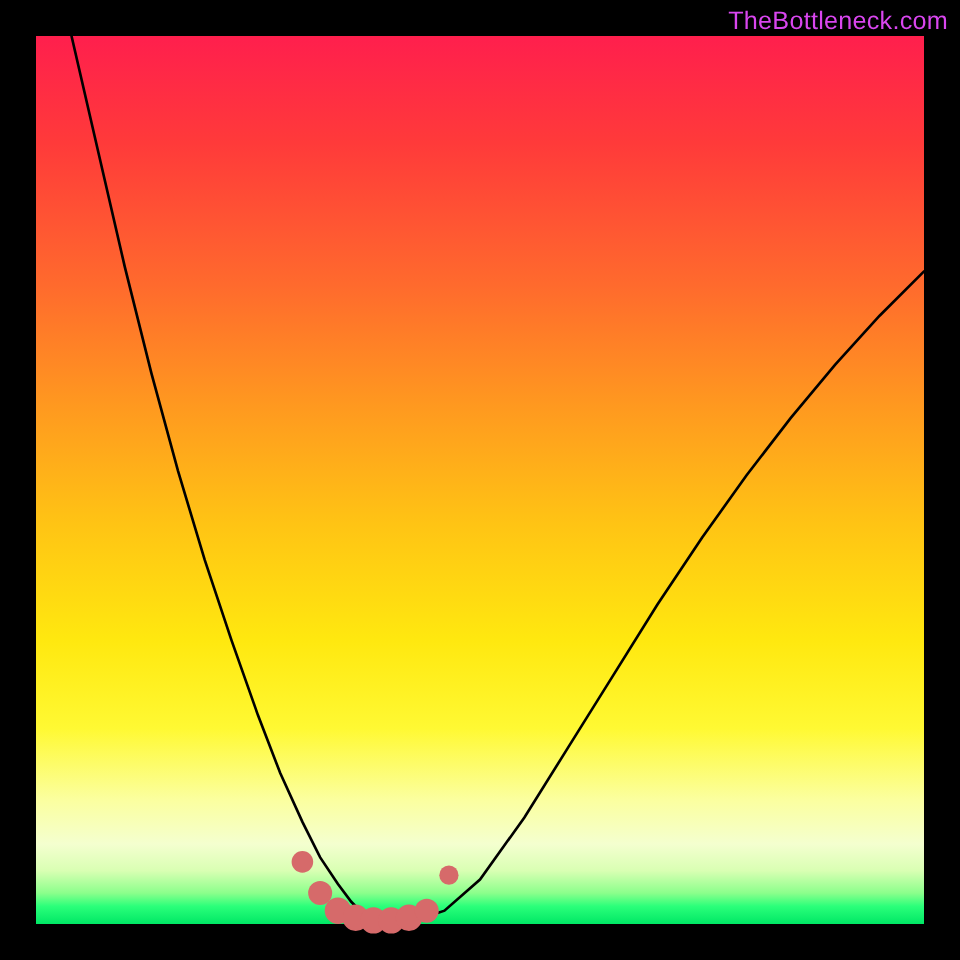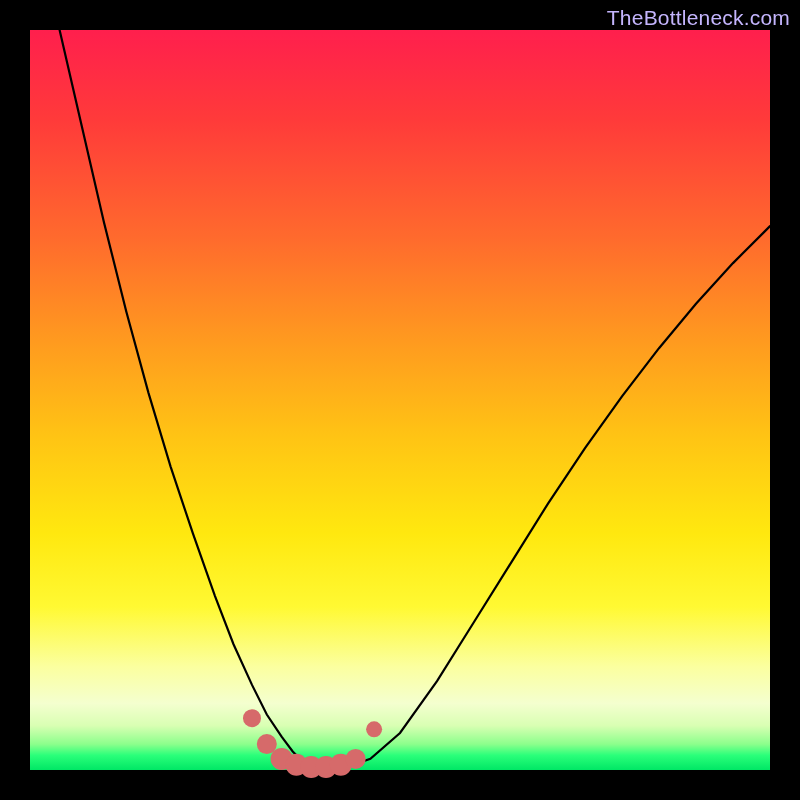--- a/index.html
+++ b/index.html
@@ -40,21 +40,21 @@
       #d9ffb3 94%,
       #8cff8c 96.5%,
       #2bff7a 98%,
       #00e765 100%
     );
   }
   .watermark {
     position: absolute;
     top: 6px;
     right: 10px;
-    color: #c4b5fd;
+    color: #d946ef;
     font-size: 21px;
     letter-spacing: 0.2px;
     user-select: none;
   }
   svg.curve {
     position: absolute;
     left: 0;
     top: 0;
     width: 740px;
     height: 740px;

